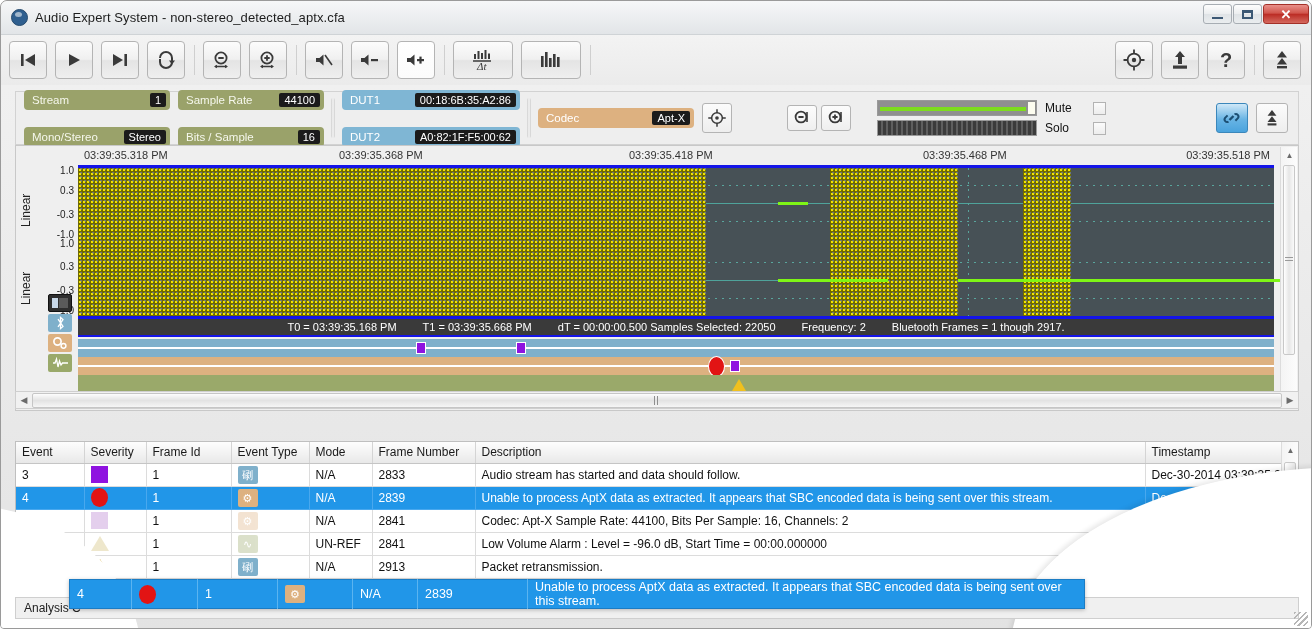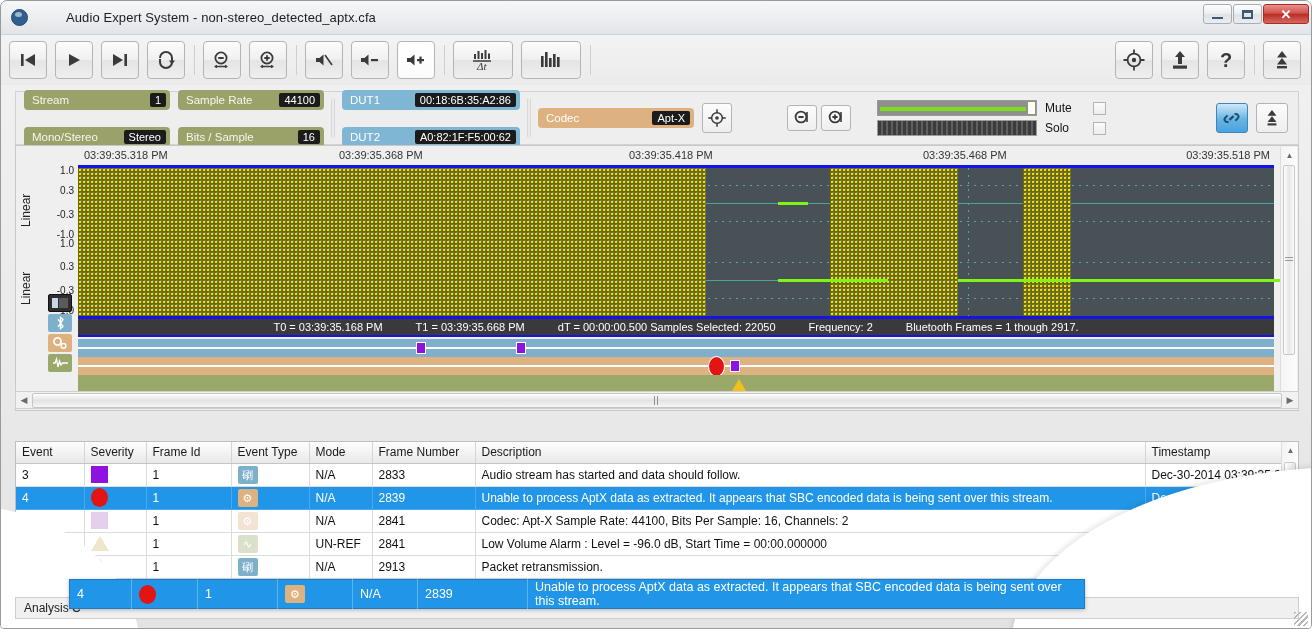--- a/index.html
+++ b/index.html
@@ -34,21 +34,21 @@
     background: radial-gradient(circle at 33% 30%, #6fa8dc 0%, #2b5c8a 55%, #143css 100%);
     background-color: #2f5f8f;
     border: 1px solid #264b6e;
     position: relative;
   }
   .title-icon::after {
     content: ""; position: absolute; left: 3px; top: 2px; width: 7px; height: 5px;
     background: rgba(255,255,255,.55); border-radius: 50%;
   }
   .title-text {
-    font-size: 13px; color: #1d1d1d; letter-spacing: .1px; margin-left: 31px;
+    font-size: 13px; color: #1d1d1d; letter-spacing: .1px;
   }
   .winbtns {
     position: absolute; right: 4px; top: 3px; display: flex; gap: 1px;
   }
   .winbtn {
     width: 29px; height: 20px;
     border: 1px solid #a7adb3;
     background: linear-gradient(180deg,#fdfdfd 0%, #eceef0 48%, #dfe3e6 52%, #eaedef 100%);
     border-radius: 3px;
     display: flex; align-items: center; justify-content: center;
@@ -190,21 +190,21 @@
   .wline { position:absolute; height:3px; background:#7ef516; }
   .yaxis { position:absolute; left:0; top:19px; width:62px; height:154px; }
   .ylab { position:absolute; right:4px; font-size:10px; color:#222; }
   .ylinear {
     position:absolute; left:3px; font-size:12px; color:#222;
     transform: rotate(-90deg); transform-origin: left top; white-space:nowrap;
   }
   .statusline {
     position:absolute; left:62px; right:24px; top:173px; height:18px;
     background:#3a3a3a; color:#ffffff; font-size:11px;
-    display:flex; align-items:center; justify-content:center; gap:15px;
+    display:flex; align-items:center; justify-content:center; gap:8px;
     border-bottom: 2px solid #1414e8;
   }
   .statusline span { margin: 0 9px; white-space: nowrap; }
 
   .lanes { position:absolute; left:62px; right:24px; top:193px; height:54px; }
   .lane { position:absolute; left:0; right:0; height:18px; }
   .lane .lmid { position:absolute; left:0; right:0; top:8px; height:2px; background:#ffffff; }
   .lane.l1 { top:0; background:#7fb0cb; }
   .lane.l2 { top:18px; background:#ddb180; }
   .lane.l3 { top:36px; background:#9aa96a; }

